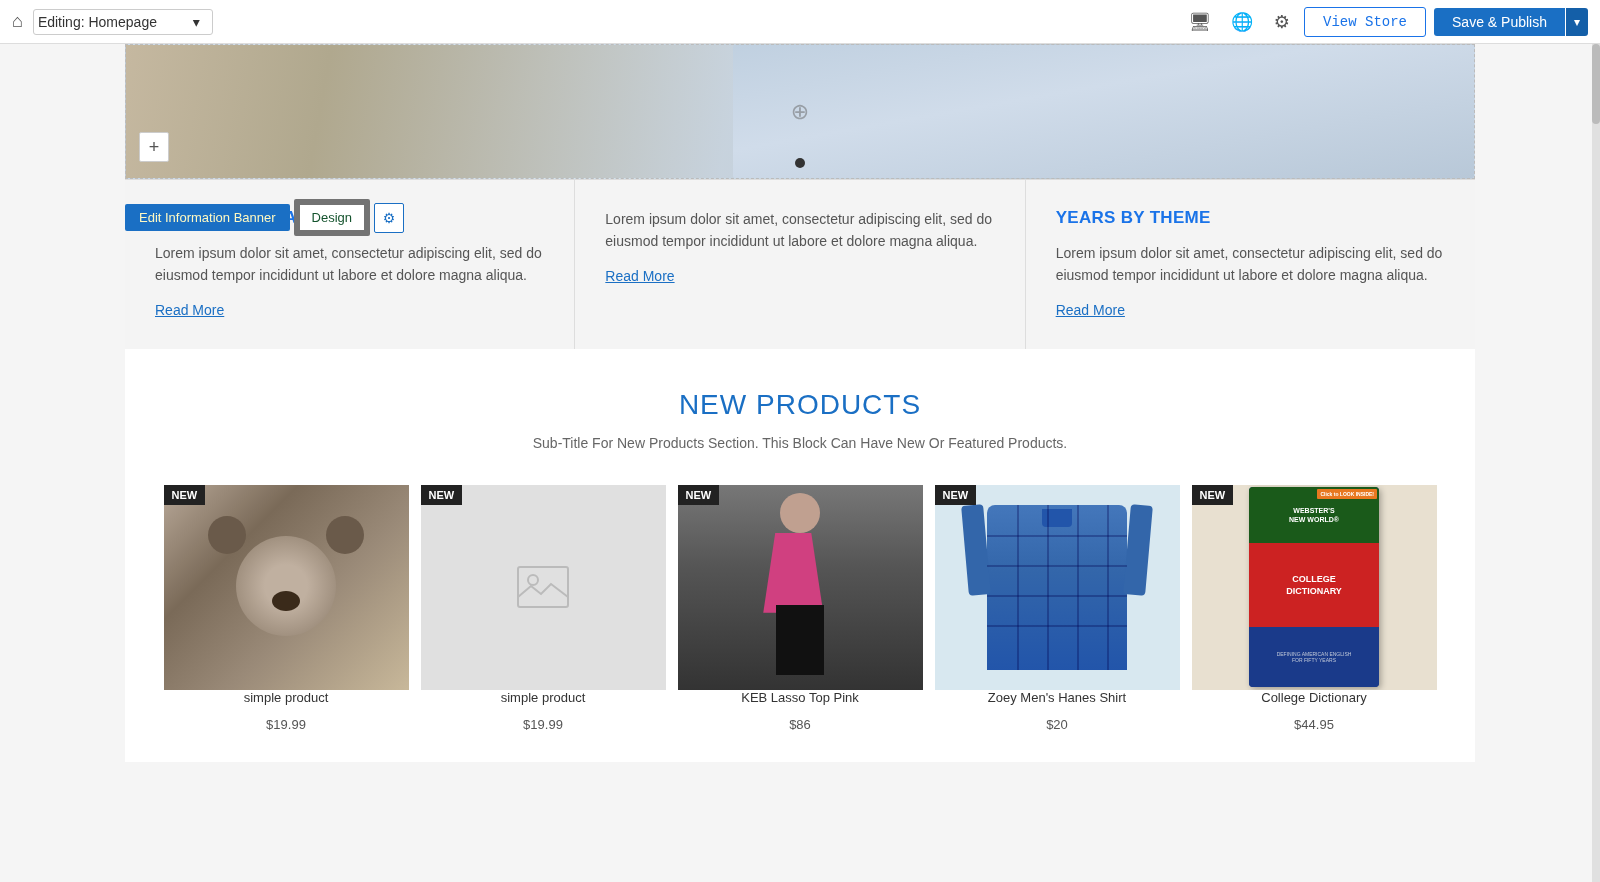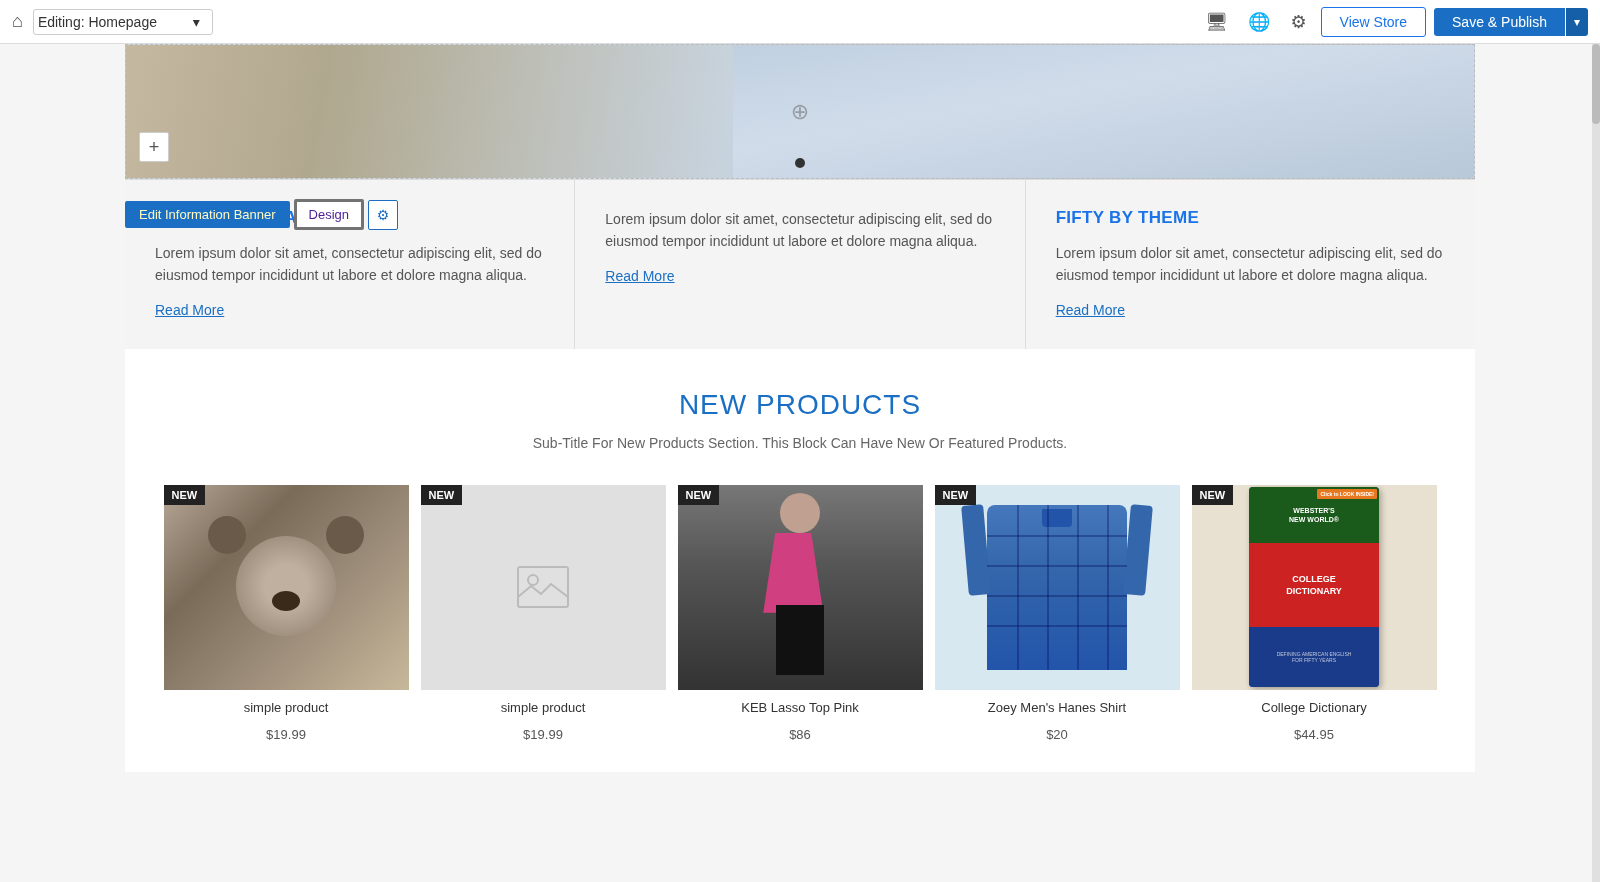--- a/index.html
+++ b/index.html
@@ -48,20 +48,21 @@
     }
     .view-store-btn {
       background: #fff;
       border: 1px solid #1a73e8;
       color: #1a73e8;
       padding: 6px 18px;
       border-radius: 3px;
       cursor: pointer;
       font-size: 14px;
       font-weight: 500;
+      font-family: Liberation Mono, monospace;
     }
     .save-publish-group {
       display: flex;
       align-items: stretch;
     }
     .save-publish-btn {
       background: #1a6fc4;
       color: #fff;
       border: none;
       padding: 6px 18px;
@@ -127,22 +128,22 @@
       background: #1a6fc4;
       color: #fef9c3;
       border: none;
       padding: 6px 14px;
       font-size: 13px;
       cursor: pointer;
       border-radius: 2px;
     }
     .design-btn {
       background: #fff;
-      color: #4c1d95;
-      border: 3px solid #737373;
+      color: #14532d;
+      border: 6px solid #737373;
       padding: 5px 12px;
       font-size: 13px;
       cursor: pointer;
       border-radius: 2px;
     }
     .settings-btn {
       background: #fff;
       border: 1px solid #1a6fc4;
       color: #1a6fc4;
       width: 30px;
@@ -240,21 +241,20 @@
       flex: 1;
       max-width: 245px;
       text-align: center;
     }
     .product-image-wrap {
       position: relative;
       width: 100%;
       height: 205px;
       background: #e8e8e8;
       overflow: hidden;
-      margin-bottom: 10px;
     }
     .product-new-badge {
       position: absolute;
       top: 0;
       left: 0;
       background: #222;
       color: #fff;
       font-size: 11px;
       font-weight: 700;
       padding: 4px 8px;
@@ -352,21 +352,21 @@
       <div class="info-card-body">Lorem ipsum dolor sit amet, consectetur adipiscing elit, sed do eiusmod tempor incididunt ut labore et dolore magna aliqua.</div>
       <a class="read-more-link">Read More</a>
     </div>
 
     <div class="info-card">
       <div class="info-card-body">Lorem ipsum dolor sit amet, consectetur adipiscing elit, sed do eiusmod tempor incididunt ut labore et dolore magna aliqua.</div>
       <a class="read-more-link">Read More</a>
     </div>
 
     <div class="info-card">
-      <div class="info-card-title">FIFTY BY THEME</div>
+      <div class="info-card-title">YEARS BY THEME</div>
       <div class="info-card-body">Lorem ipsum dolor sit amet, consectetur adipiscing elit, sed do eiusmod tempor incididunt ut labore et dolore magna aliqua.</div>
       <a class="read-more-link">Read More</a>
     </div>
 
   </div>
 
   <div class="new-products-section">
     <h2 class="new-products-title">NEW PRODUCTS</h2>
     <p class="new-products-subtitle">Sub-Title For New Products Section. This Block Can Have New Or Featured Products.</p>
 

